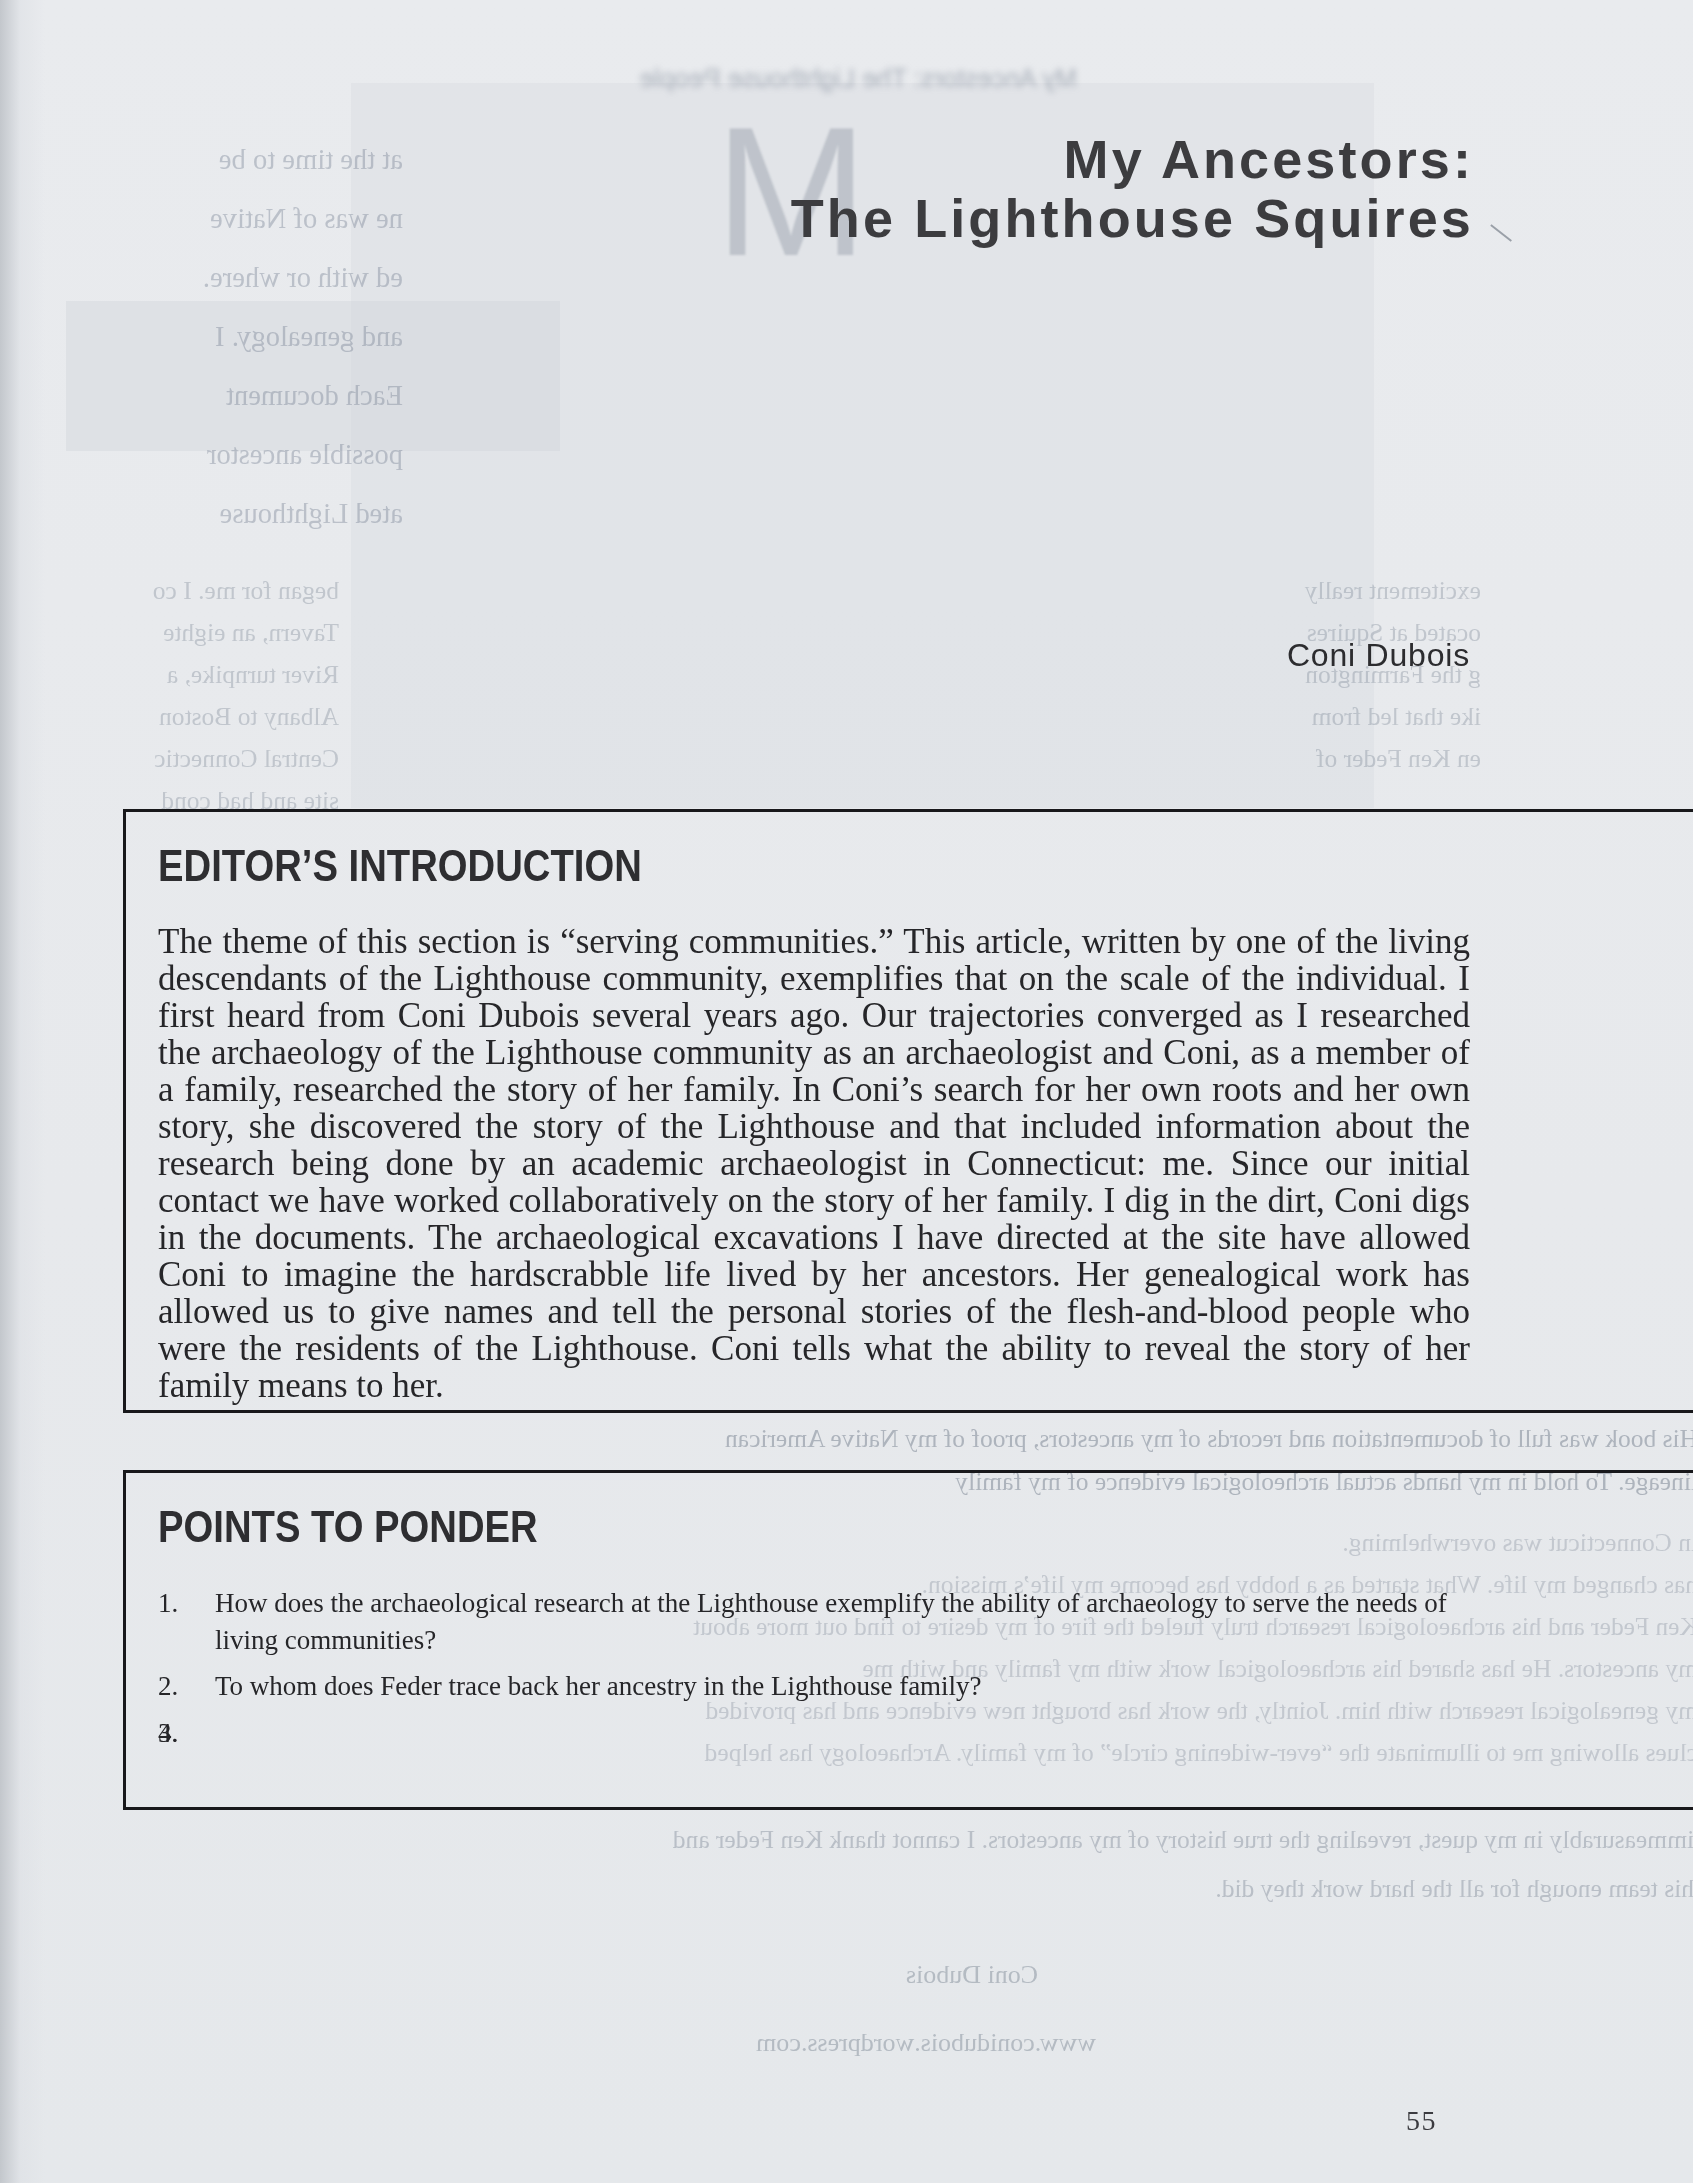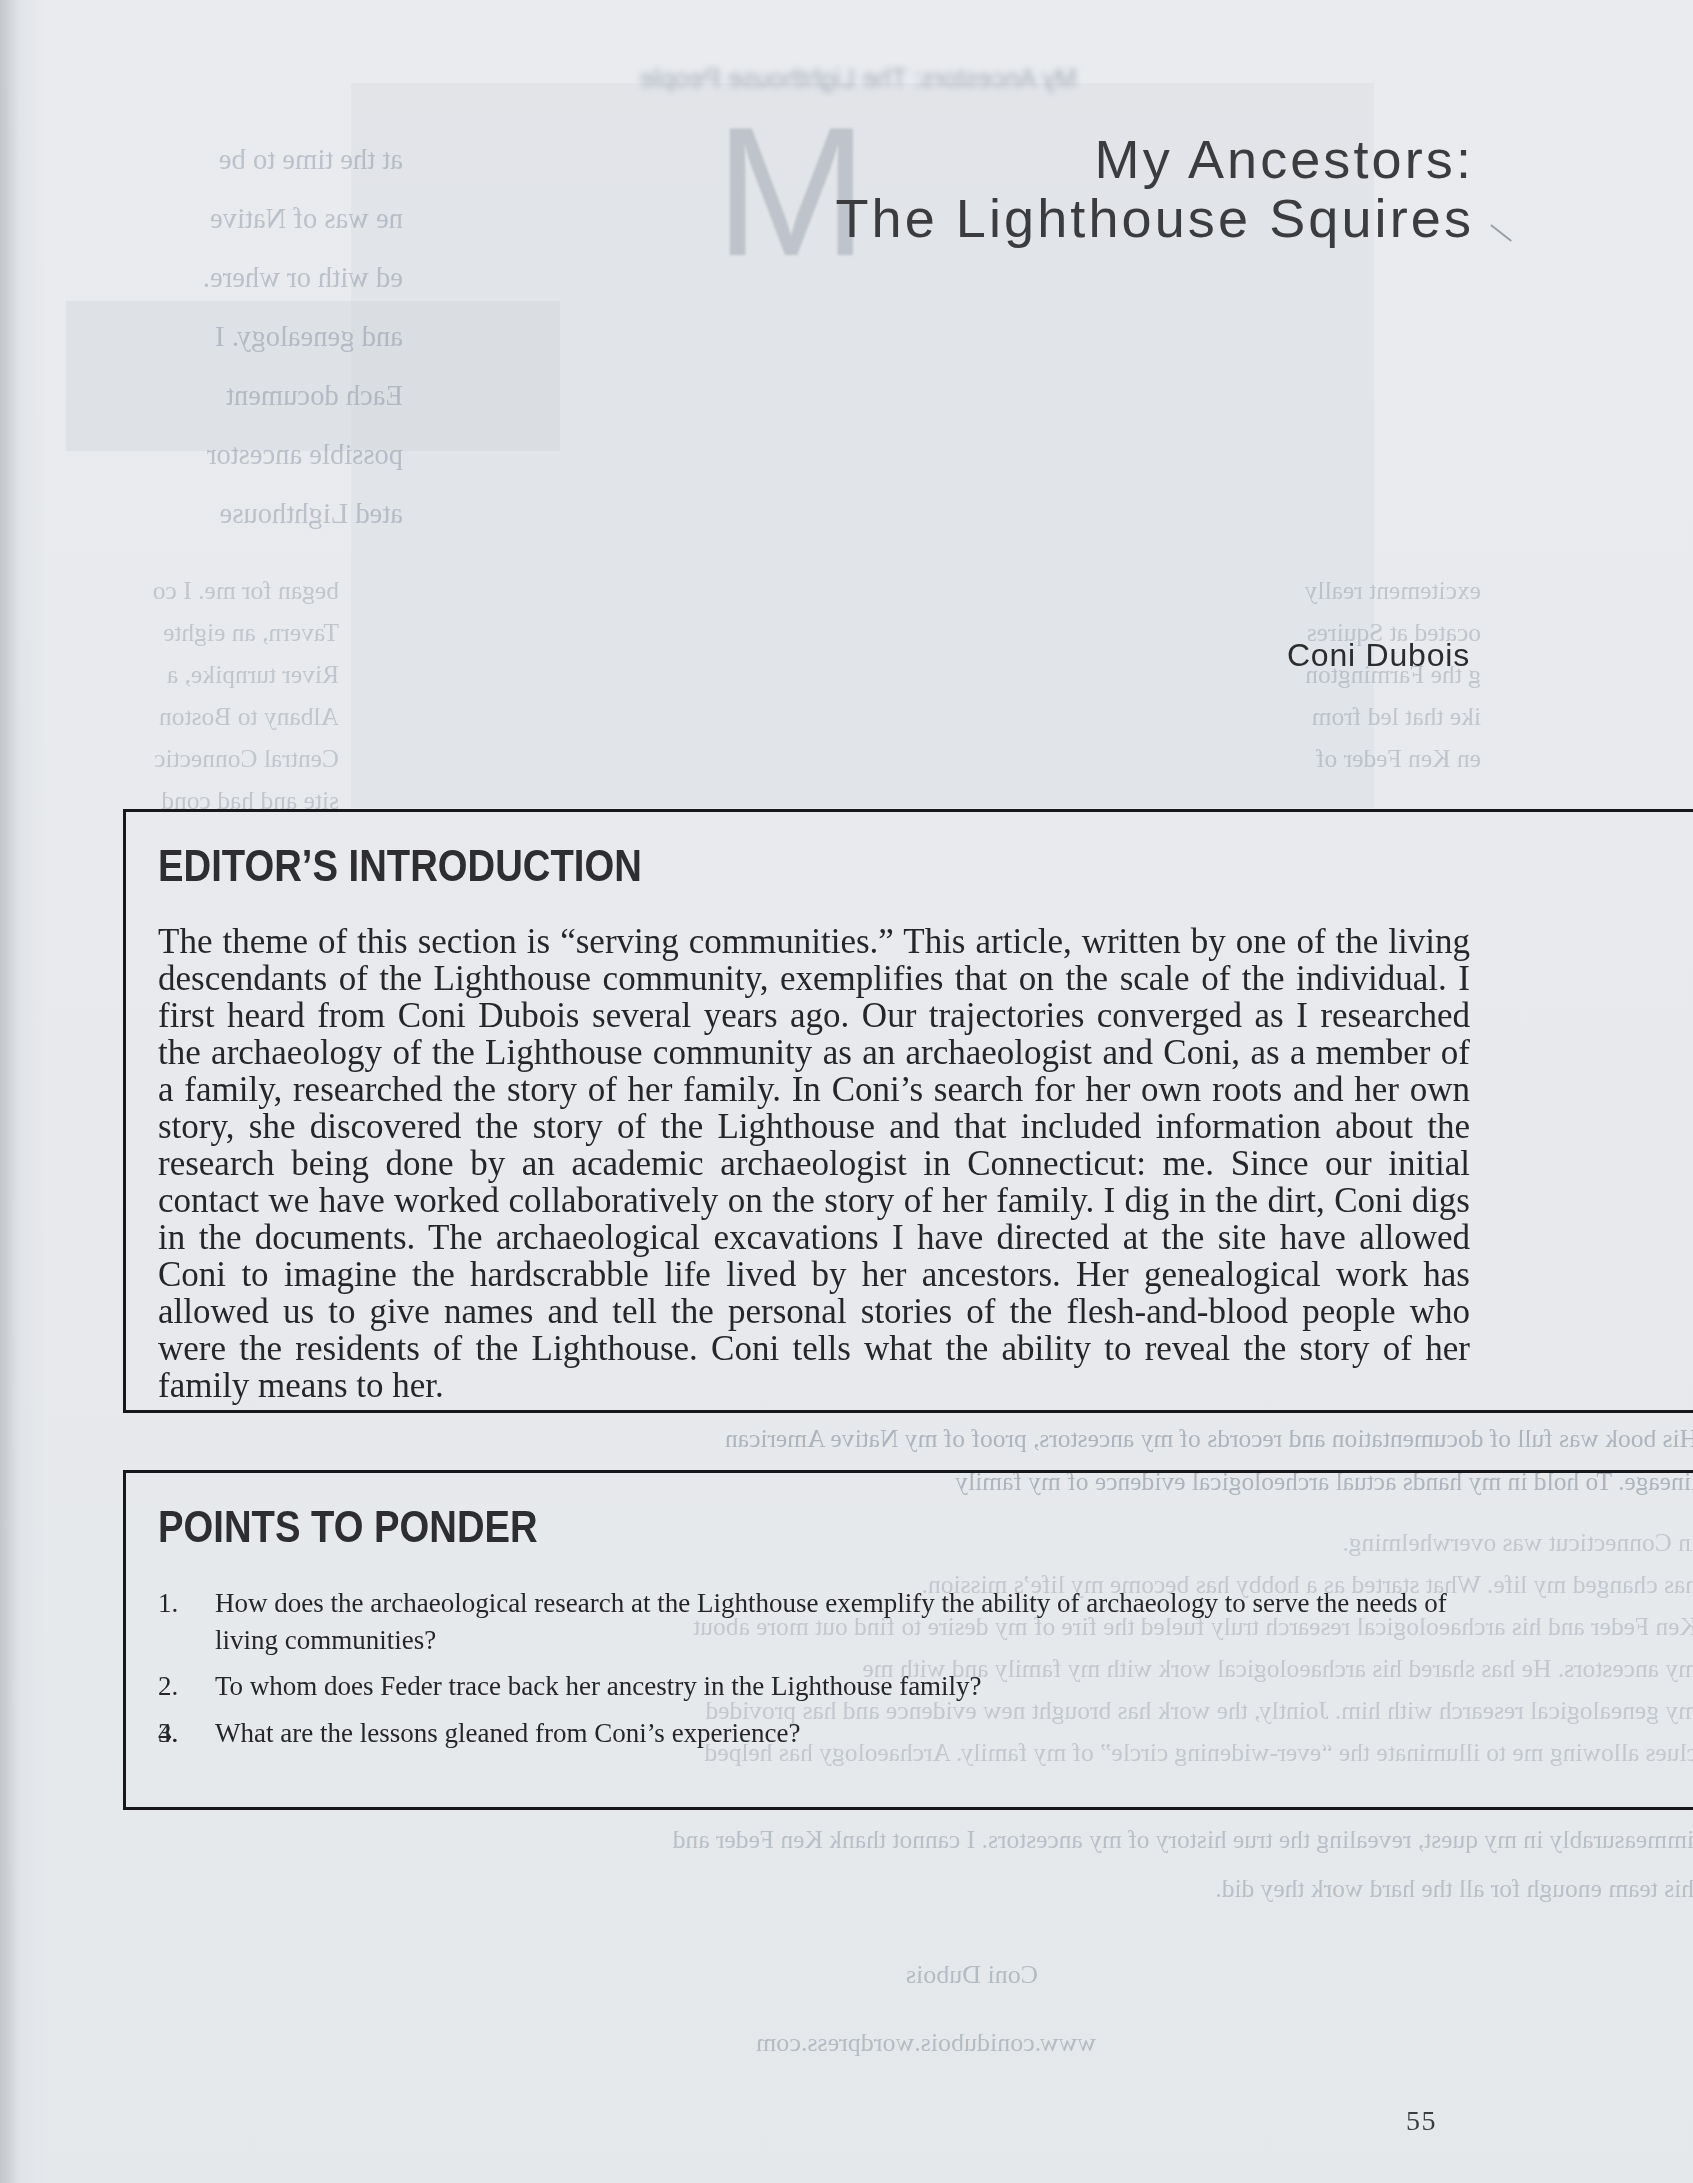--- a/index.html
+++ b/index.html
@@ -41,21 +41,21 @@
   .bl-website{left:733px;top:2028px;width:363px;font-size:26px;
     color:rgba(100,112,130,.38);text-align:left;}
   .bl-dropcap{left:768px;top:99px;width:100px;font-size:184px;line-height:184px;
     font-family:"Liberation Sans","DejaVu Sans",sans-serif;font-weight:300;
     color:rgba(110,120,136,.30);filter:blur(0.9px);}
   .bl-header{left:521px;top:63px;width:556px;font-size:26px;
     font-family:"Liberation Sans","DejaVu Sans",sans-serif;
     color:rgba(104,116,134,.50);filter:blur(3.1px);white-space:nowrap;}
   
   .title-block{position:absolute;right:219px;top:130px;text-align:right;
-    font-family:"Liberation Sans","DejaVu Sans",sans-serif;font-weight:400;
+    font-family:"Liberation Sans","DejaVu Sans",sans-serif;font-weight:700;
     font-size:54px;line-height:59px;letter-spacing:3.1px;color:#3c3c3f;}
   .author{position:absolute;right:223px;top:637px;
     font-family:"Liberation Sans","DejaVu Sans",sans-serif;
     font-size:32px;color:#2c2c2f;letter-spacing:0.8px;}
   .ruled-box{position:absolute;left:123px;width:1698px;
     border:3.1px solid #18181b;background:transparent;box-sizing:border-box;}
   .box-editors{top:809px;height:604px;}
   .box-points{top:1470px;height:340px;}
   .box-heading{margin:28px 0 0 32px;display:inline-block;
     font-family:"Liberation Sans","DejaVu Sans",sans-serif;font-weight:700;
@@ -153,21 +153,20 @@
       </li>
       <li>
         <span class="num">2.</span>
         <span>To whom does Feder trace back her ancestry in the Lighthouse family?</span>
       </li>
       <li>
         <span class="num">3.</span>
       </li>
       <li>
         <span class="num">4.</span>
-        <span>What are the lessons gleaned from Coni’s experience?</span>
       </li>
     </ol>
   </div>
 
   <div class="page-number">55</div>
 
 </div>
 
 
 </body></html>

